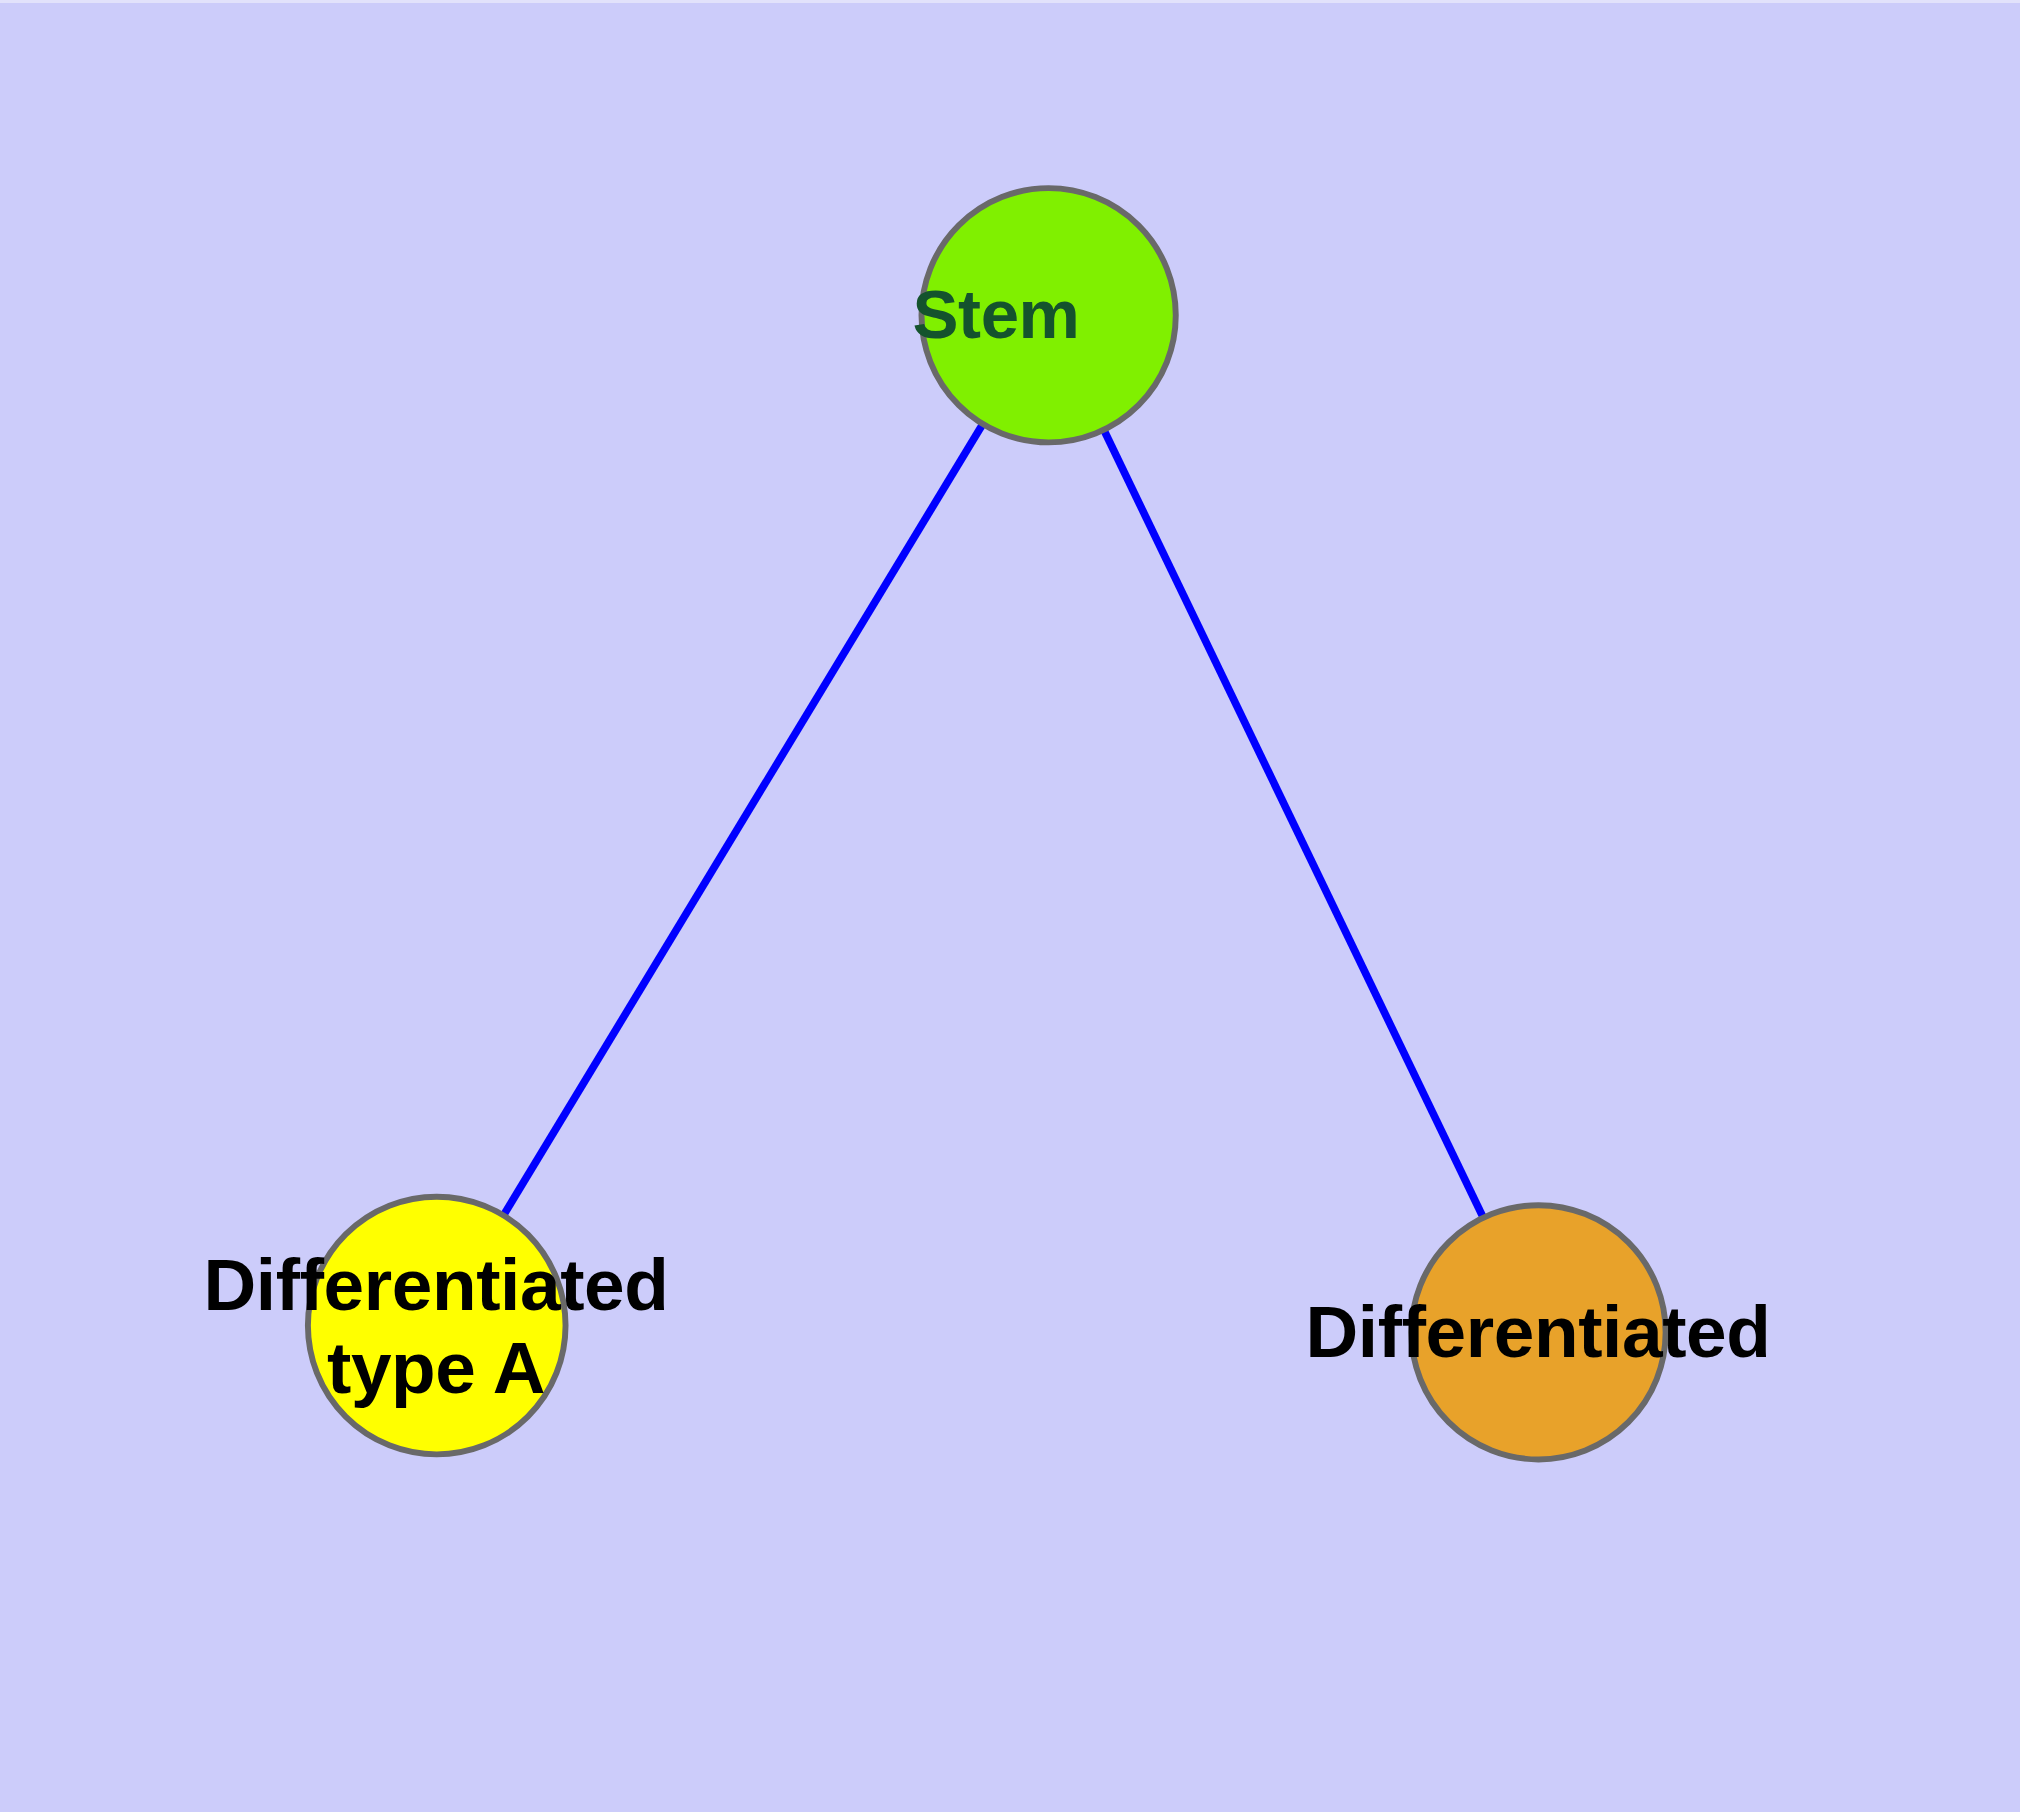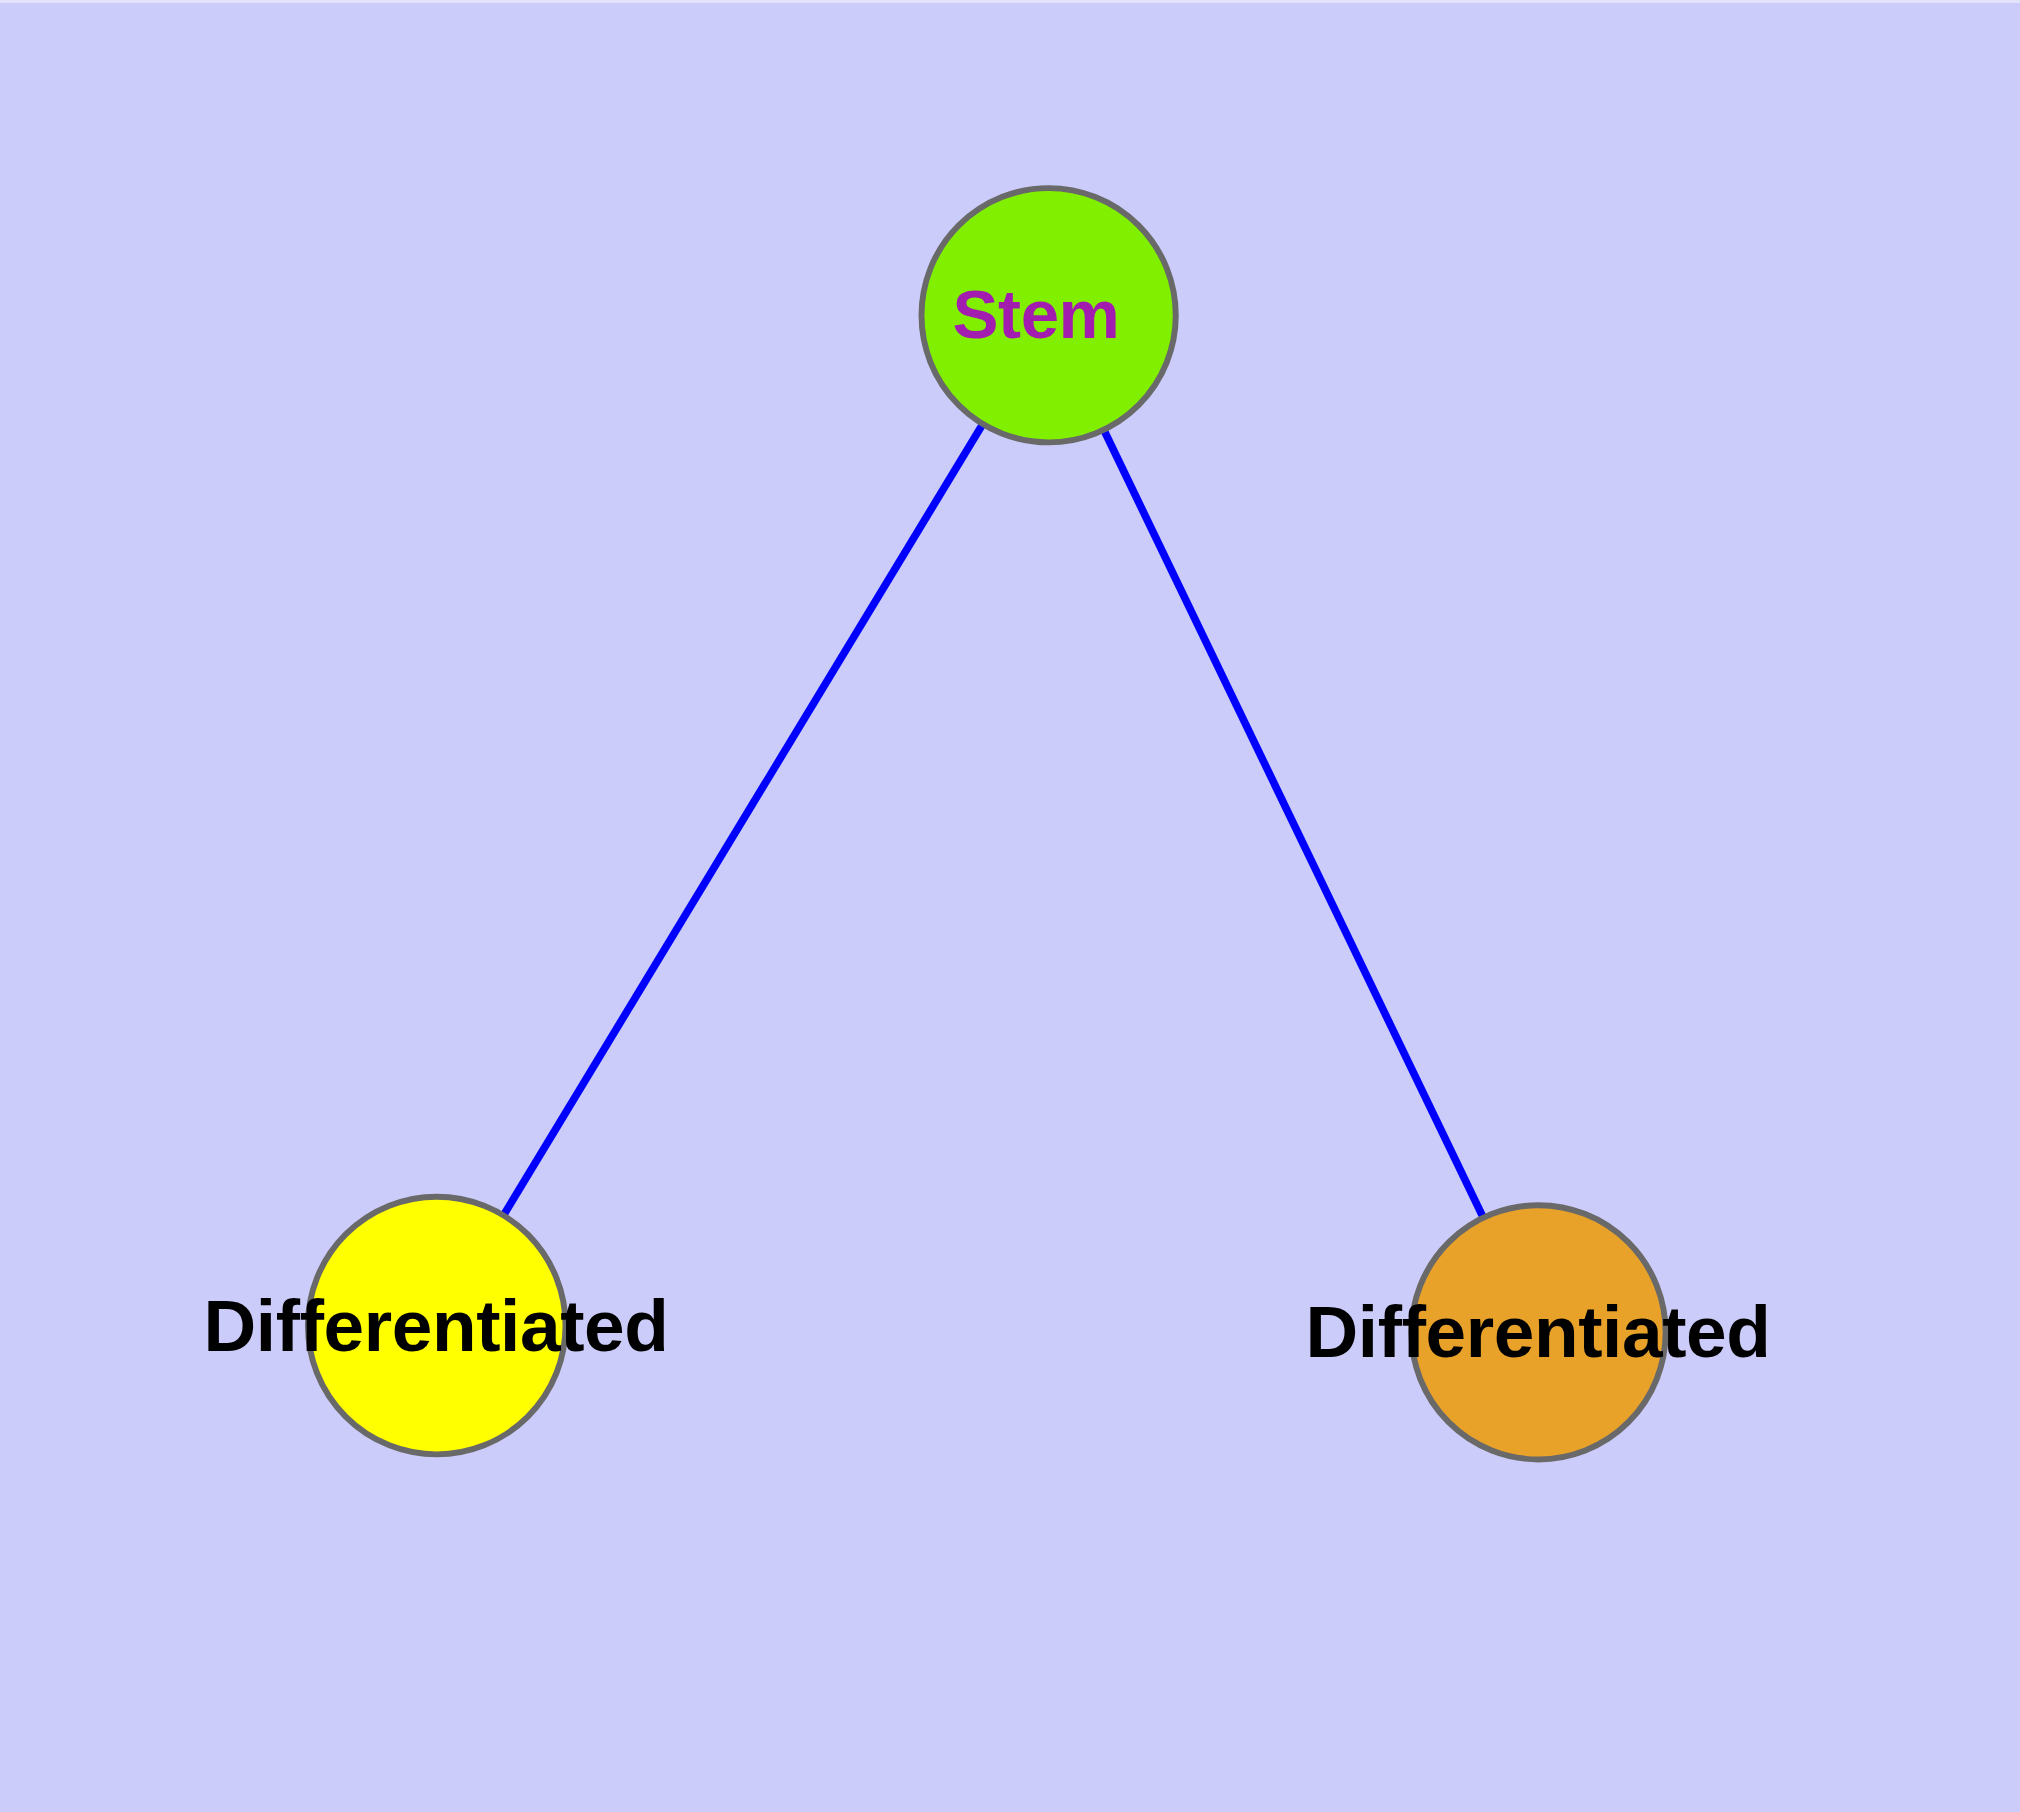--- a/index.html
+++ b/index.html
@@ -60,26 +60,27 @@
       </g>
     <g id="node-layer">
         <circle cx="1237" cy="372" r="150" fill="#80f000" stroke="#696969" stroke-width="7"></circle>
         <circle cx="515" cy="1564" r="152" fill="#ffff00" stroke="#696969" stroke-width="7"></circle>
         <circle cx="1815" cy="1572" r="150" fill="#e8a22a" stroke="#696969" stroke-width="7"></circle>
       </g>
   </svg>
 
   <div class="top-strip"></div>
 
-  <div class="node-label label-stem" id="label-stem" style="left: 1036px; top: 315px; color: #a21caf;">
+  <div class="node-label label-stem" id="label-stem" style="left: 996px; top: 315px; color: #14532d;">
     <span>Stem</span>
   </div>
 
   <div class="node-label label-diffA" id="label-diff-a" style="left: 436px; top: 1326px; color: rgb(0, 0, 0);">
     <span>Differentiated</span><br>
+    <span>type A</span>
   </div>
 
   <div class="node-label label-diffB" id="label-diff-b" style="left: 1538px; top: 1332px; color: rgb(0, 0, 0);">
     <span>Differentiated</span><br>
   </div>
 
 </div>
 
 
 </body></html>

